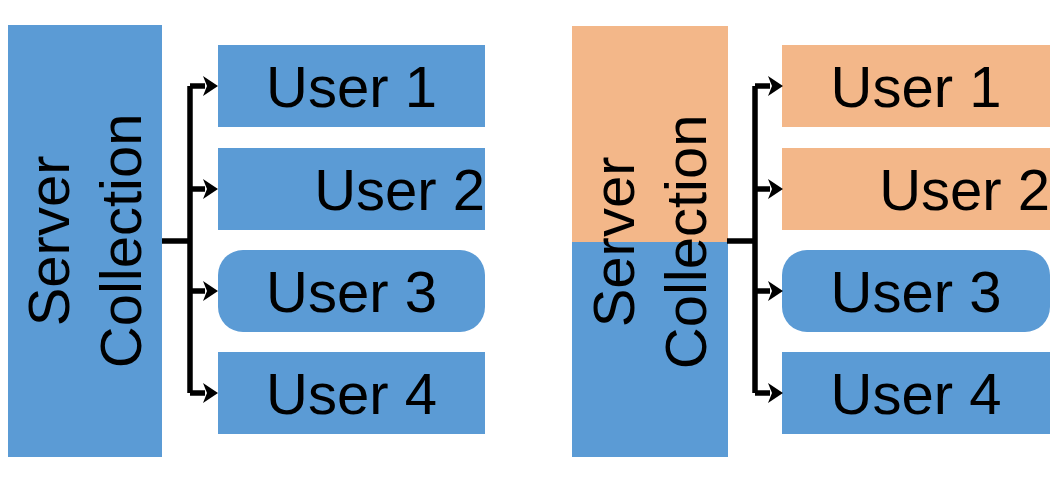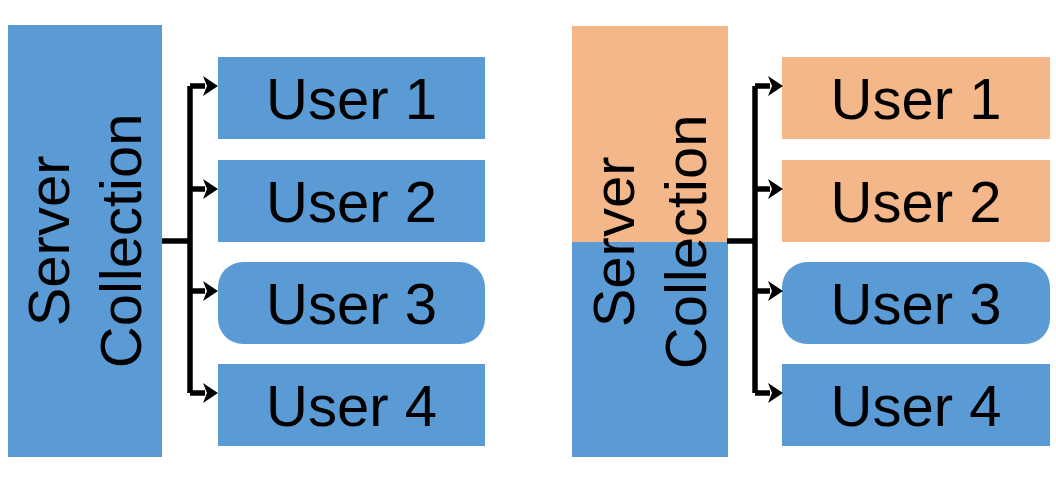--- a/index.html
+++ b/index.html
@@ -40,30 +40,29 @@
     color: #000000;
   }
   .user-box {
     position: absolute;
     height: 82px;
     display: flex;
     align-items: center;
     justify-content: center;
     font-size: 58px;
     color: #000000;
-    margin-top: 12px;
   }
   
   .d-left .server-box { left: 8px;  top: 25px; width: 154px; height: 432px; }
   .d-left .user-box   { left: 218px; width: 267px; }
   
   .d-right .server-box { left: 572px; top: 26px; width: 156px; height: 431px; }
   .d-right .user-box   { left: 782px; width: 268px; }
   .u1 { top: 45px; }
-  .u2 { top: 148px; }
+  .u2 { top: 148px; justify-content: flex-end; }
   .u3 { top: 250px; border-radius: 25px; }
   .u4 { top: 352px; }
   .connector-overlay {
     position: absolute;
     left: 0;
     top: 0;
     width: 1056px;
     height: 480px;
     pointer-events: none;
   }

